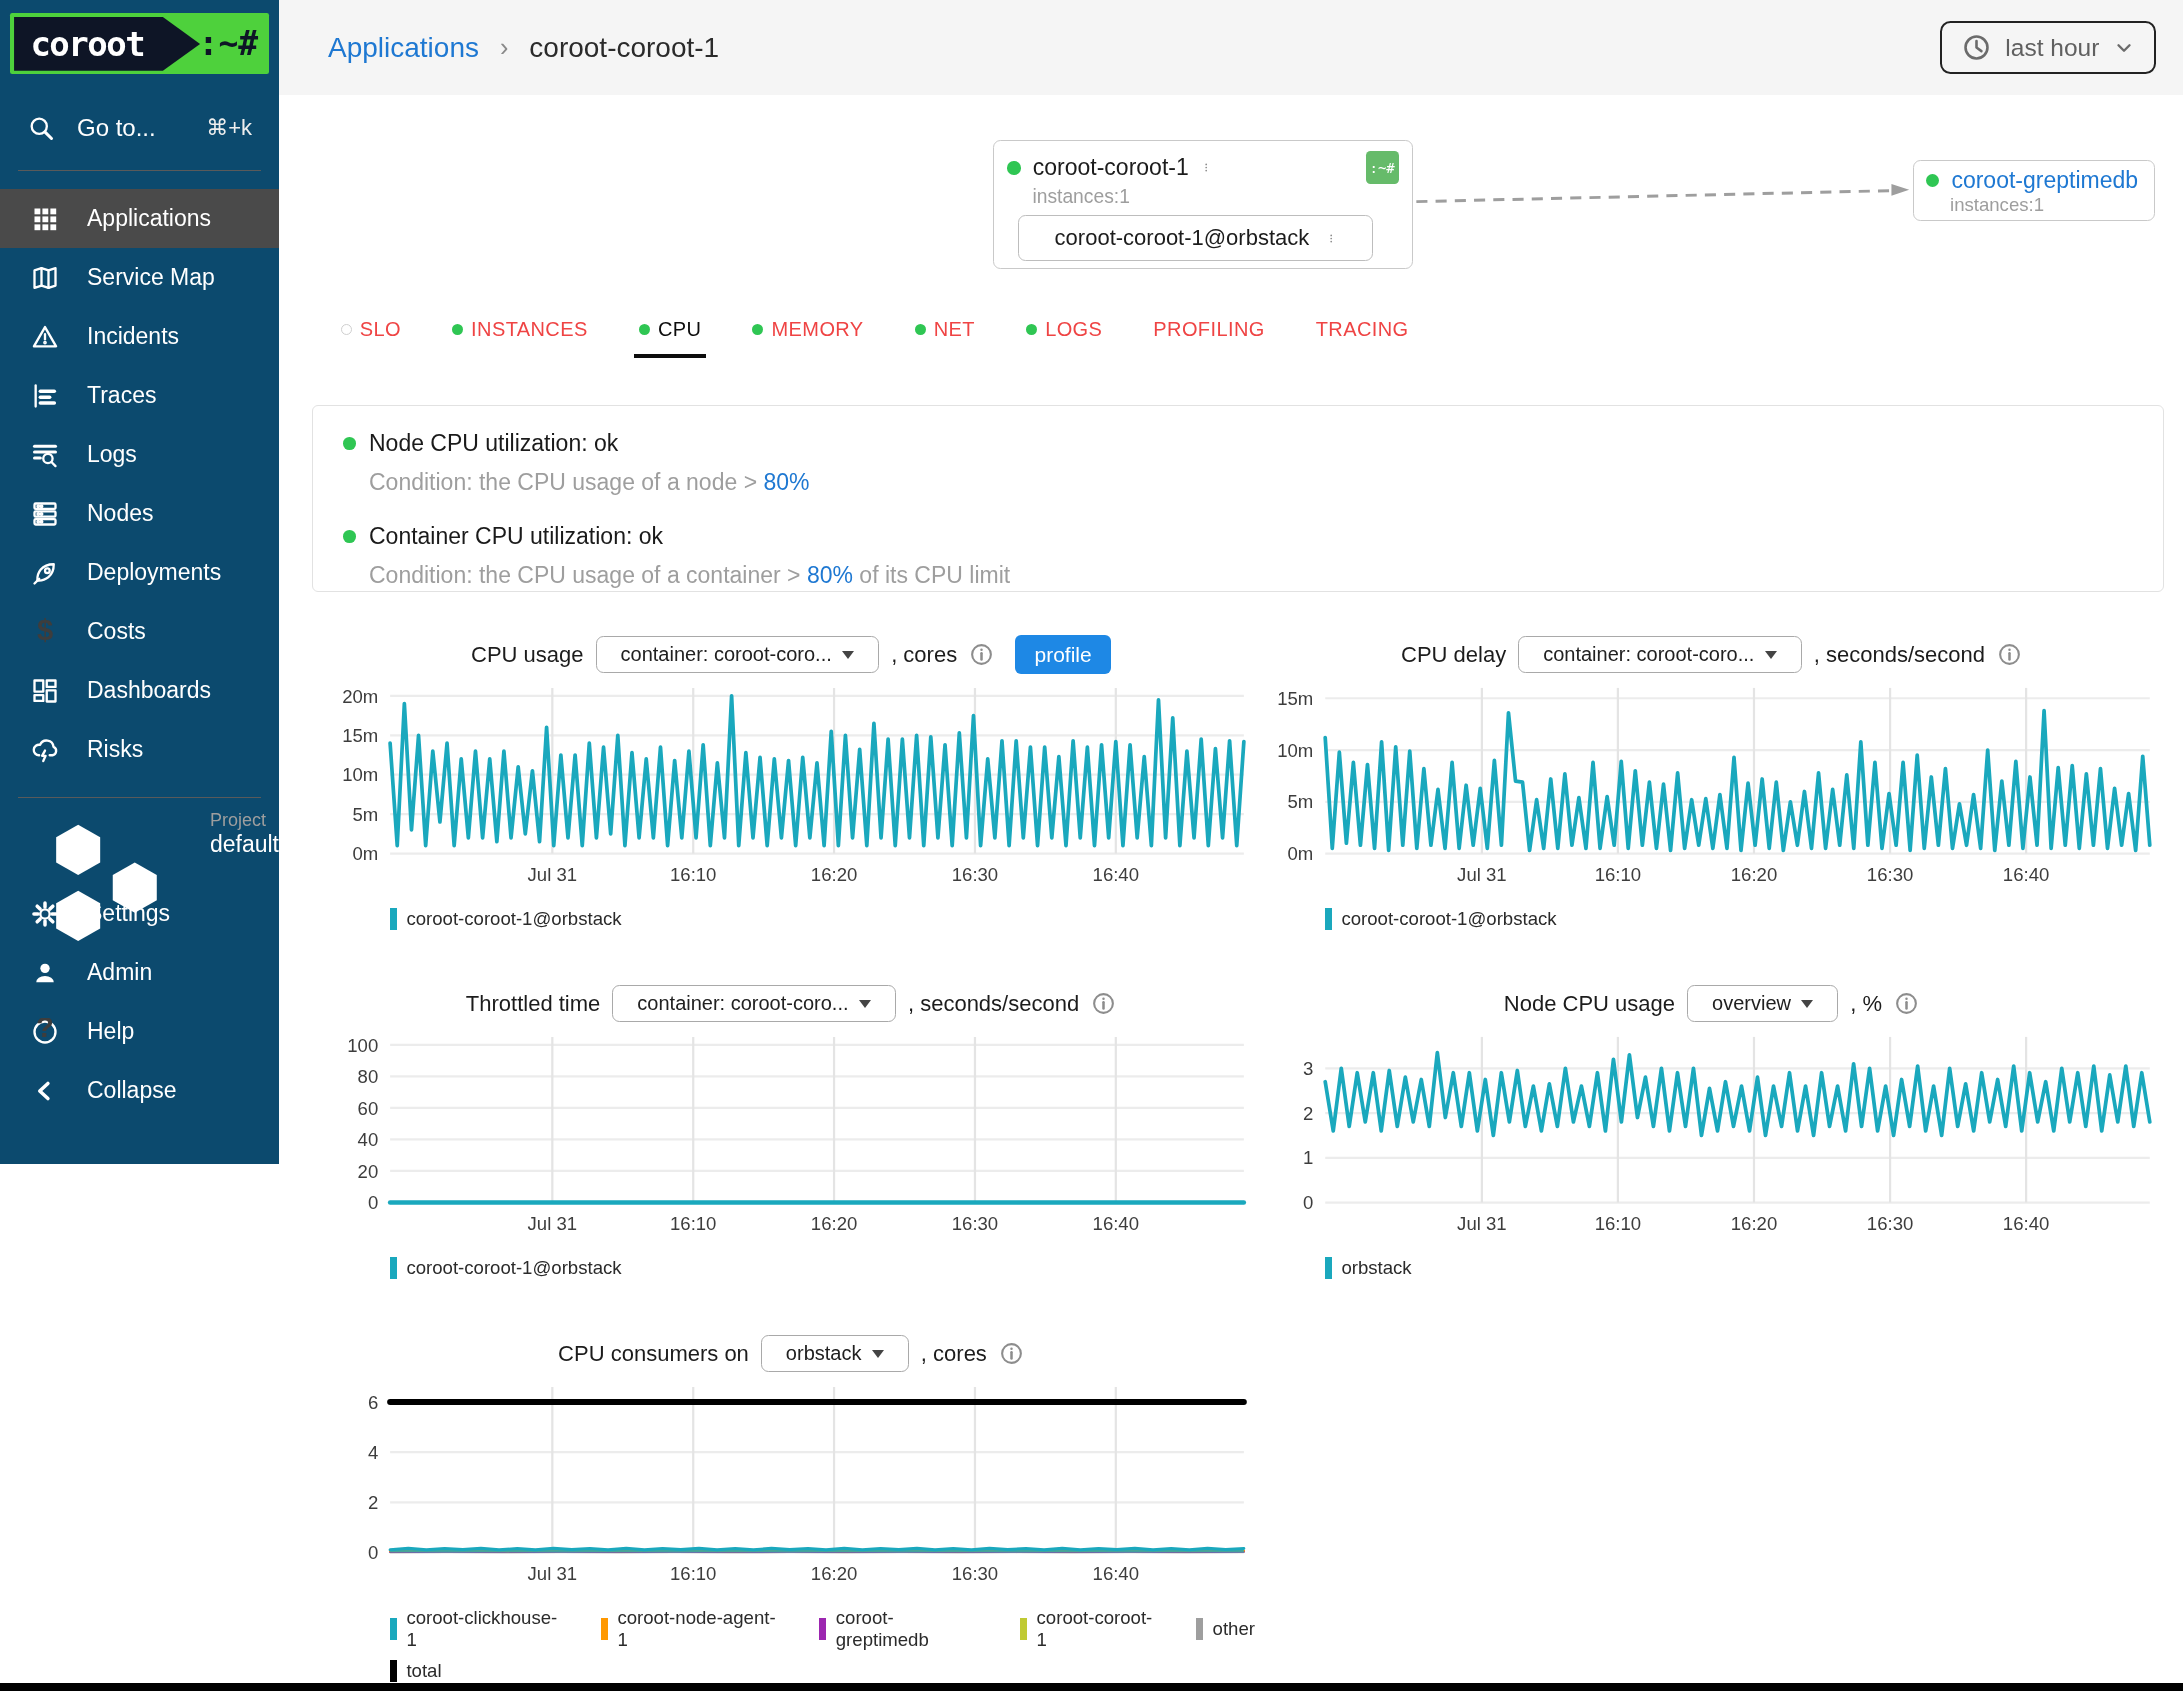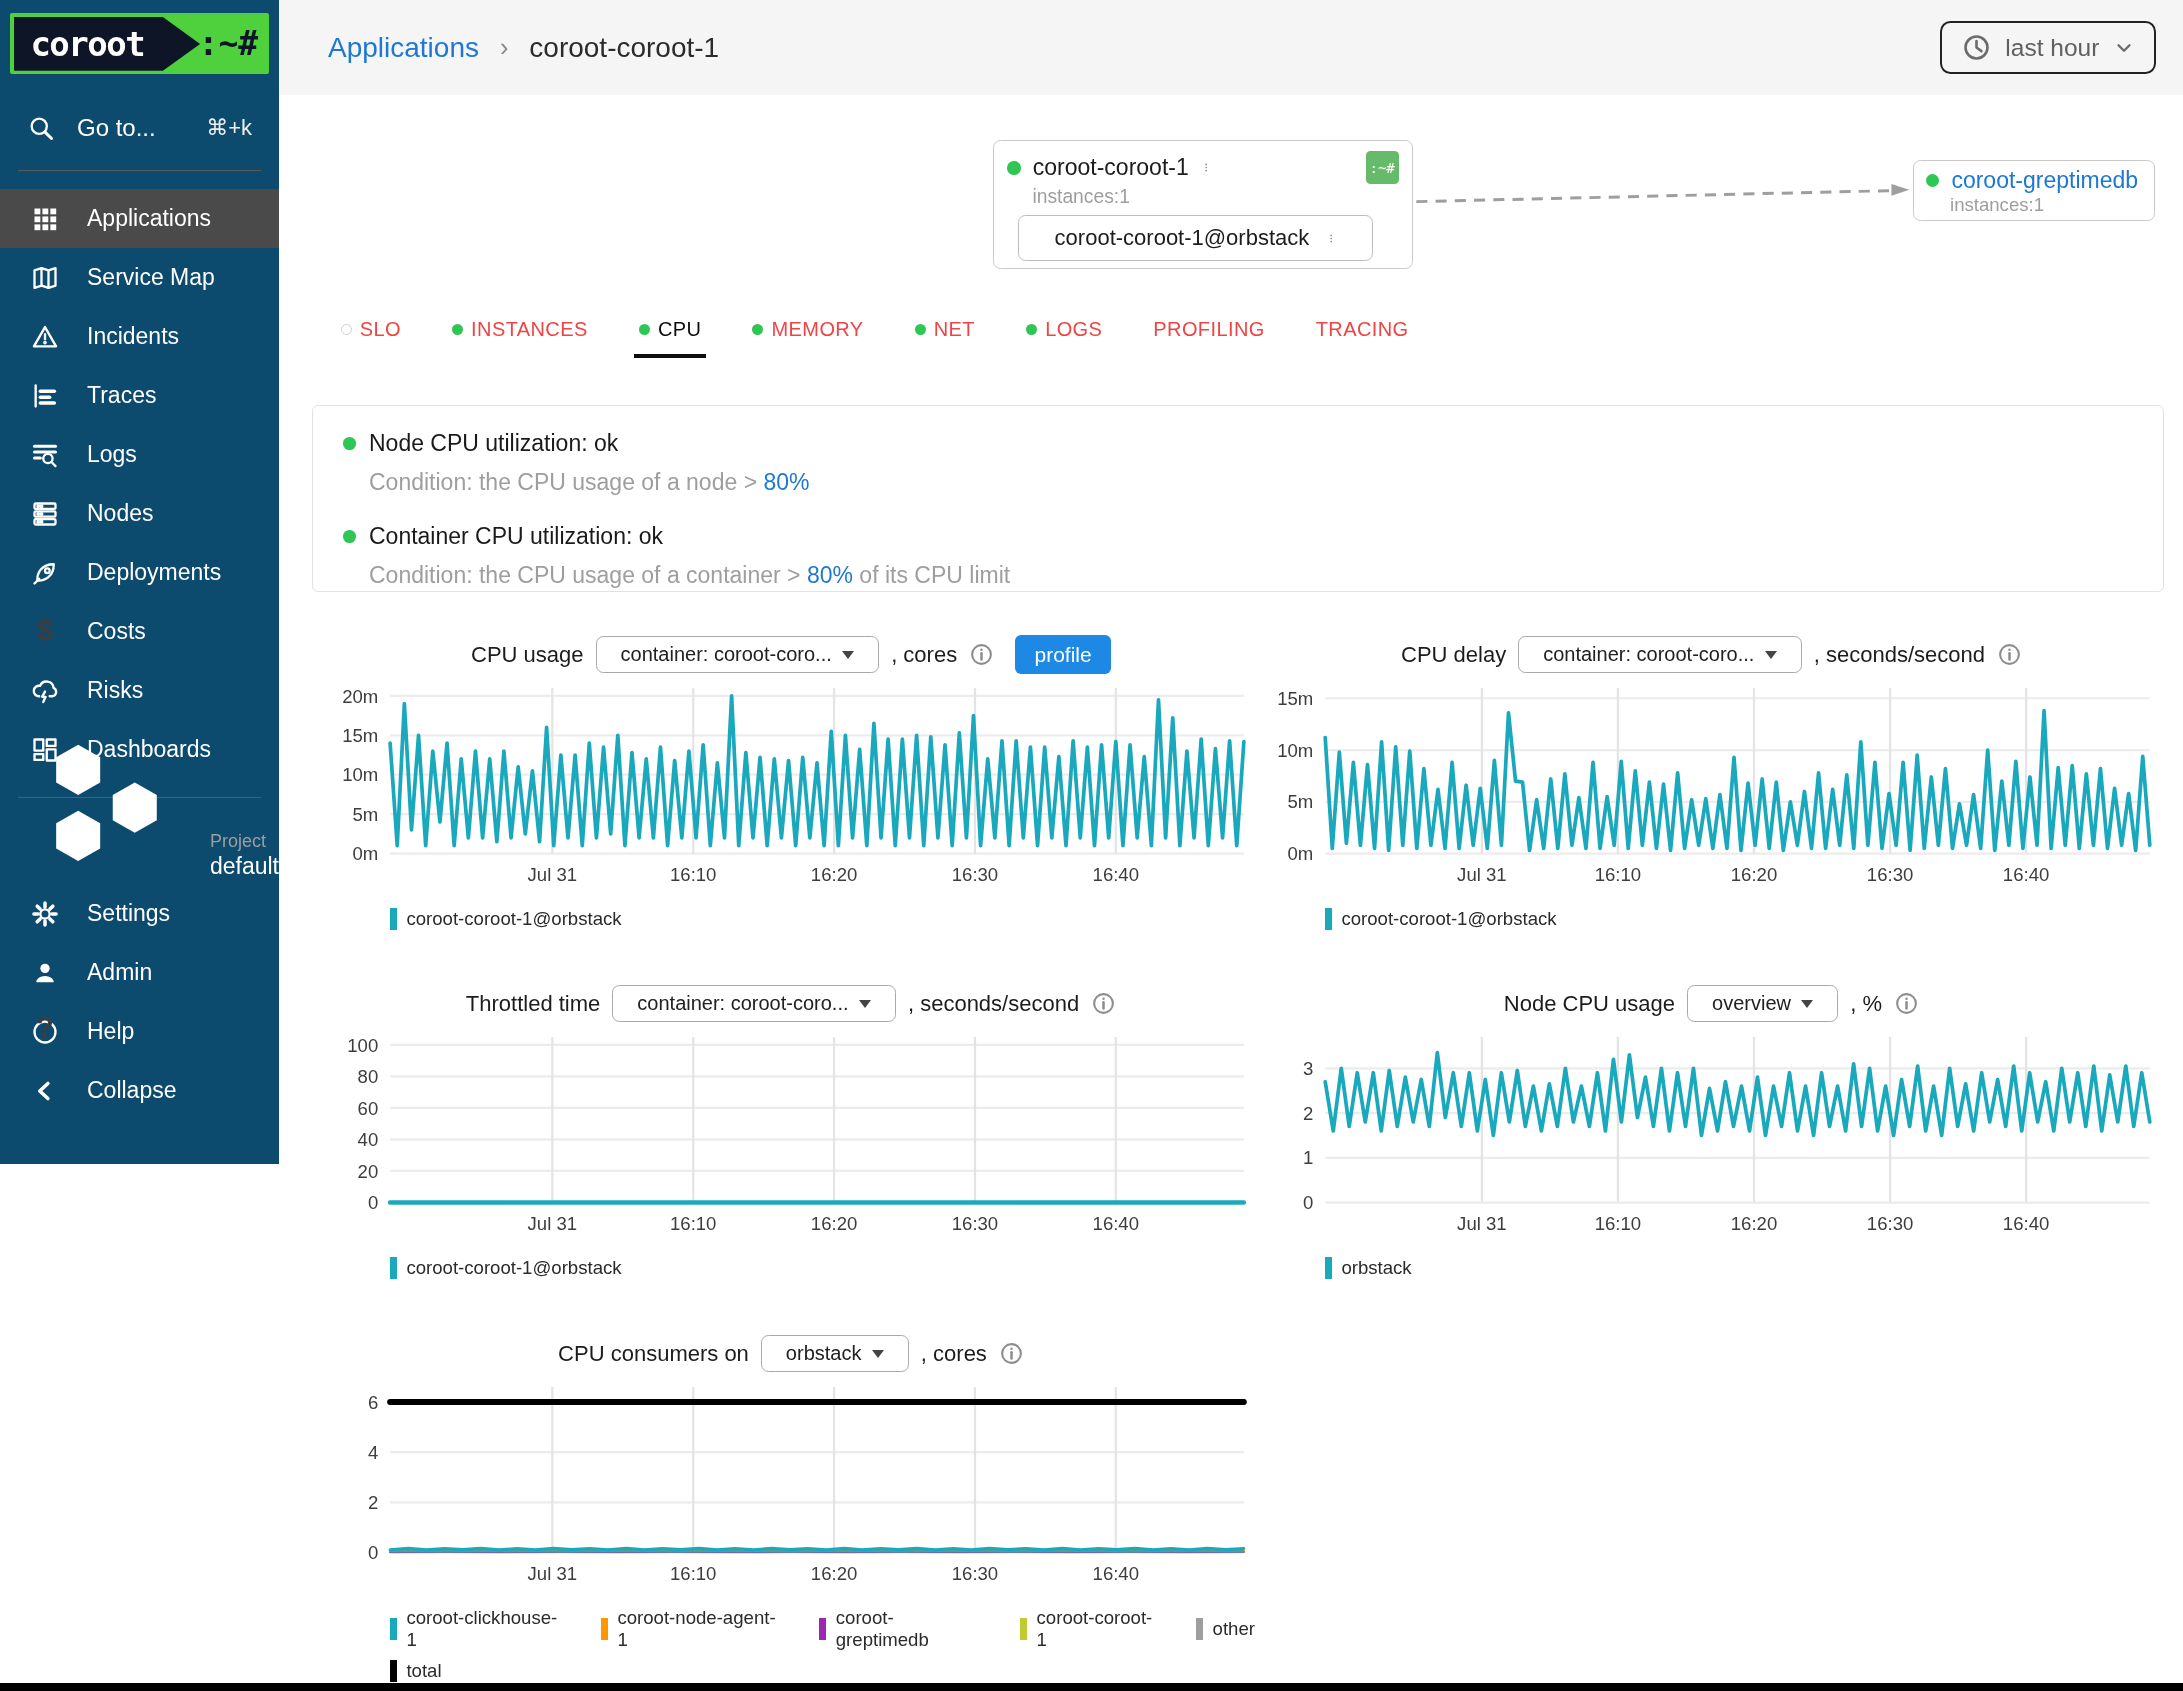--- a/index.html
+++ b/index.html
@@ -16,21 +16,21 @@
   .logo-text{font-family:"DejaVu Sans Mono",monospace;font-weight:bold;font-size:34px;color:#fff;letter-spacing:-1.5px}
   .logo-suffix{position:absolute;right:10.4px;top:50%;transform:translateY(-52%);
                font-family:"DejaVu Sans Mono",monospace;font-weight:bold;font-size:33px;color:#0e1526}
   .goto{display:flex;align-items:center;gap:22px;margin:30px 27px 0;height:48px;font-size:24px;cursor:pointer}
   .goto .shortcut{margin-left:auto;font-size:22px;color:#eee}
   .sb-divider{border-top:0.7px solid #5a5a5a;margin:18px 18px 0}
   .nav{margin-top:18px}
   .nav-item{height:59px;display:flex;align-items:center;gap:28px;padding-left:31px;font-size:23px;color:#fff;cursor:pointer}
   .nav-item.active{background:#4a4a4a}
   .nav-item .ico,.goto .ico{width:28px;height:28px;flex:0 0 28px;color:#fff}
-  .proj{display:flex;align-items:flex-end;gap:28px;padding-left:31px;margin-top:10.4px;height:71px;cursor:pointer}
+  .proj{display:flex;align-items:flex-start;gap:28px;padding-left:31px;margin-top:10.4px;height:71px;cursor:pointer}
   .proj-label{font-size:18px;color:#9e9e9e;line-height:1.25}
   .proj-name{font-size:23px;color:#fff}
   .ico svg{width:100%;height:100%;display:block}
 
   
   .topbar{position:absolute;left:279px;top:0;width:1904px;height:95px;background:#f5f5f5;
           display:flex;align-items:center;padding:0 27px 0 49px;box-sizing:border-box}
   .bc-link{color:#1e78d2;font-size:28px;cursor:pointer}
   .bc-sep{color:#8a8a8a;font-size:25px;margin:0 21px}
   .bc-current{color:#2b2b2b;font-size:28px}
@@ -207,36 +207,36 @@
         <span class="ico">
           <svg viewBox="0 0 24 24" fill="none" stroke="currentColor" stroke-width="2" stroke-linecap="round" stroke-linejoin="round" style="font-size:31px">
             <text x="12" y="19" text-anchor="middle" font-size="21" font-weight="bold" fill="currentColor" stroke="none" style="font-family:'Liberation Sans',sans-serif">$</text>
           </svg>
         </span>
         <span>Costs</span>
       </div>
       <div class="nav-item">
         <span class="ico">
           <svg viewBox="0 0 24 24" fill="none" stroke="currentColor" stroke-width="2" stroke-linecap="round" stroke-linejoin="round">
-            <path d="M7 16.5 a4.5 4.5 0 1 1 .8-8.9 A6 6 0 0 1 19.3 9.3 a3.8 3.8 0 0 1 -.8 7.2 H16"></path>
-            <path d="M12 12.5 L9.5 17 H12.5 L10.5 21.5" stroke-width="2"></path>
-          </svg>
-        </span>
-        <span>Risks</span>
-      </div>
-      <div class="nav-item">
-        <span class="ico">
-          <svg viewBox="0 0 24 24" fill="none" stroke="currentColor" stroke-width="2" stroke-linecap="round" stroke-linejoin="round">
             <rect x="3" y="3" width="7.5" height="9.5"></rect>
             <rect x="13.5" y="3" width="7.5" height="5.5"></rect>
             <rect x="13.5" y="11.5" width="7.5" height="9.5"></rect>
             <rect x="3" y="15.5" width="7.5" height="5"></rect>
           </svg>
         </span>
         <span>Dashboards</span>
+      </div>
+      <div class="nav-item">
+        <span class="ico">
+          <svg viewBox="0 0 24 24" fill="none" stroke="currentColor" stroke-width="2" stroke-linecap="round" stroke-linejoin="round">
+            <path d="M7 16.5 a4.5 4.5 0 1 1 .8-8.9 A6 6 0 0 1 19.3 9.3 a3.8 3.8 0 0 1 -.8 7.2 H16"></path>
+            <path d="M12 12.5 L9.5 17 H12.5 L10.5 21.5" stroke-width="2"></path>
+          </svg>
+        </span>
+        <span>Risks</span>
       </div>
     </div>
   <div class="sb-divider"></div>
   <div class="proj">
     <span class="ico">
         <svg viewBox="0 0 24 24" fill="none" stroke="currentColor" stroke-width="2" stroke-linecap="round" stroke-linejoin="round">
           <g fill="currentColor" stroke="none">
             <path d="M7.5 2.5 l3.5 2 v4 l-3.5 2 -3.5-2 v-4 Z"></path>
             <path d="M16.5 8.5 l3.5 2 v4 l-3.5 2 -3.5-2 v-4 Z"></path>
             <path d="M7.5 13 l3.5 2 v4 l-3.5 2 -3.5-2 v-4 Z"></path>

